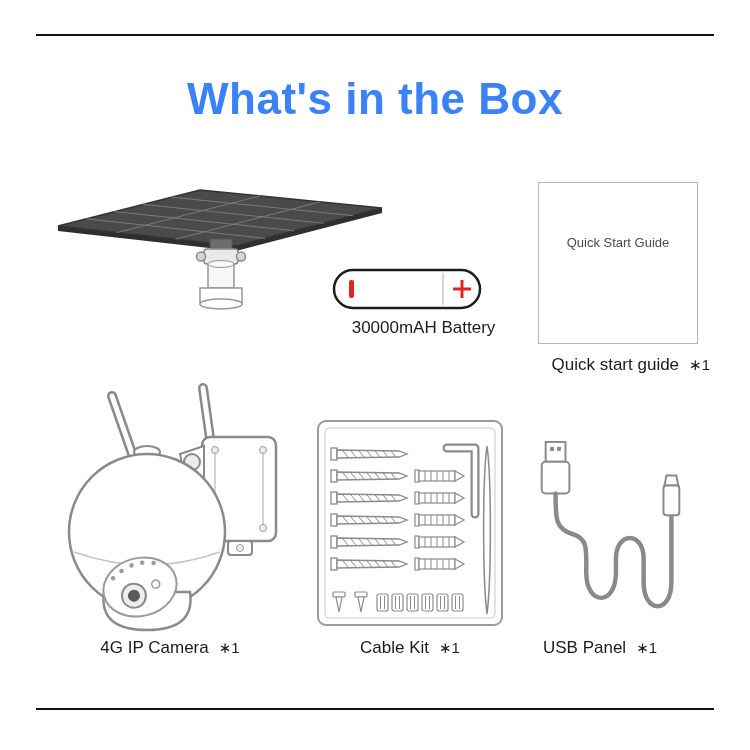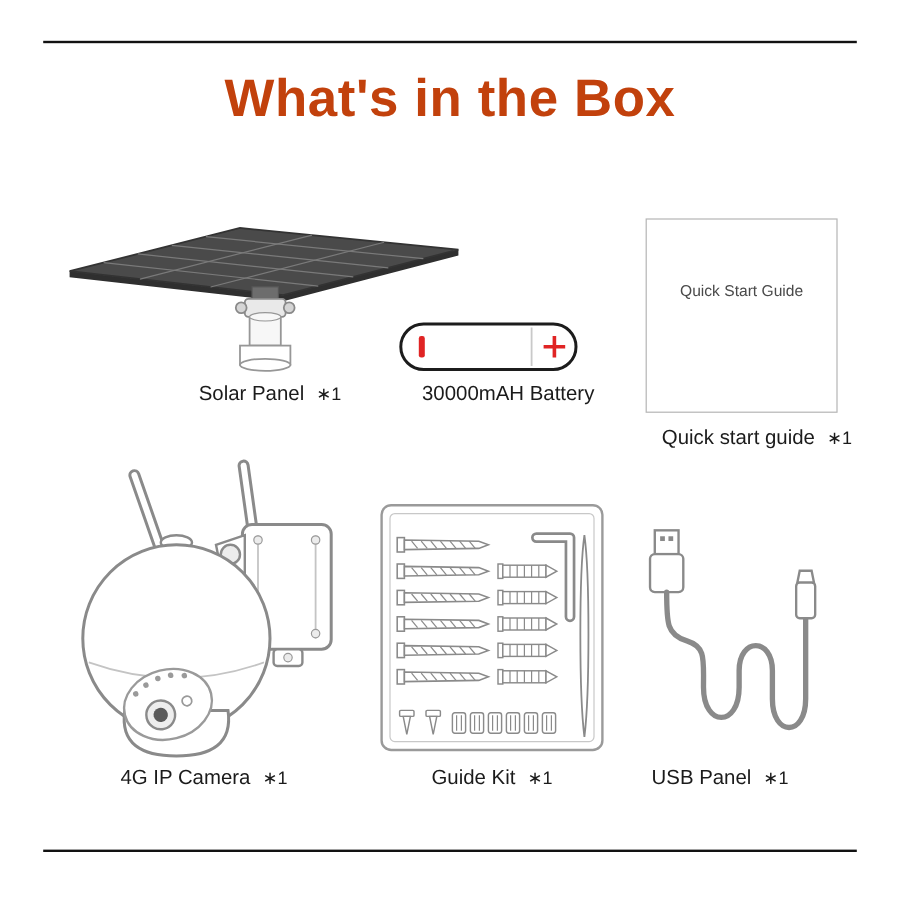--- a/index.html
+++ b/index.html
@@ -4,22 +4,22 @@
 <style>
   html,body{margin:0;padding:0;background:#ffffff;}
   .canvas{
     position:relative;width:750px;height:750px;background:#ffffff;
     font-family:"Liberation Sans",sans-serif;overflow:hidden;margin:0 auto;
   }
   .rule{position:absolute;left:36px;right:36px;height:2px;background:#121212;}
   .rule-top{top:34px;}
   .rule-bottom{top:708px;}
   .page-title{
-    position:absolute;top:58px;left:0;right:0;text-align:center;
-    font-size:44px;font-weight:bold;color:#c2410c;letter-spacing:0.5px;
+    position:absolute;top:74px;left:0;right:0;text-align:center;
+    font-size:44px;font-weight:bold;color:#3b82f6;letter-spacing:0.5px;
   }
   .illus{position:absolute;}
   .illus svg{display:block;width:100%;height:100%;}
   .item-label{
     position:absolute;text-align:center;font-size:17px;color:#1b1b1b;
     white-space:nowrap;
   }
   .item-label .qty{margin-left:10px;font-size:15px;color:#1b1b1b;}
   
   .solar-illus{left:50px;top:182px;width:340px;height:135px;}
@@ -197,37 +197,34 @@
       <rect x="28.5" y="11" width="4" height="4" fill="#8a8a8a"></rect>
       <rect x="13" y="26" width="28" height="32" rx="4" fill="#ffffff" stroke="#8a8a8a" stroke-width="2"></rect>
 
       <path d="M27,58 C27,84 27,94 44,99 C60,104 58,114 58,138 C58,172 88,172 88,138 L88,124 C88,96 116,96 116,124 L116,148 C116,180 144,180 144,148 L144,80" fill="none" stroke="#8a8a8a" stroke-width="4.5" stroke-linecap="round"></path>
 
       <polygon points="139,40 149,40 151,50 137,50" fill="#ffffff" stroke="#8a8a8a" stroke-width="2"></polygon>
       <rect x="136" y="50" width="16" height="30" rx="3" fill="#ffffff" stroke="#8a8a8a" stroke-width="2"></rect>
     </svg>
   </div>
 
-  <div class="item-label label-solar">
-    <span>Solar Panel</span><span class="qty">∗1</span>
-  </div>
 
   <div class="item-label label-battery">
     <span>30000mAH Battery</span>
   </div>
 
   <div class="item-label label-guide">
     <span>Quick start guide</span><span class="qty">∗1</span>
   </div>
 
   <div class="item-label label-camera">
     <span>4G IP Camera</span><span class="qty">∗1</span>
   </div>
 
   <div class="item-label label-screws">
-    <span>Guide Kit</span><span class="qty">∗1</span>
+    <span>Cable Kit</span><span class="qty">∗1</span>
   </div>
 
   <div class="item-label label-usb">
     <span>USB Panel</span><span class="qty">∗1</span>
   </div>
 
 </div>
 
 </body></html>

